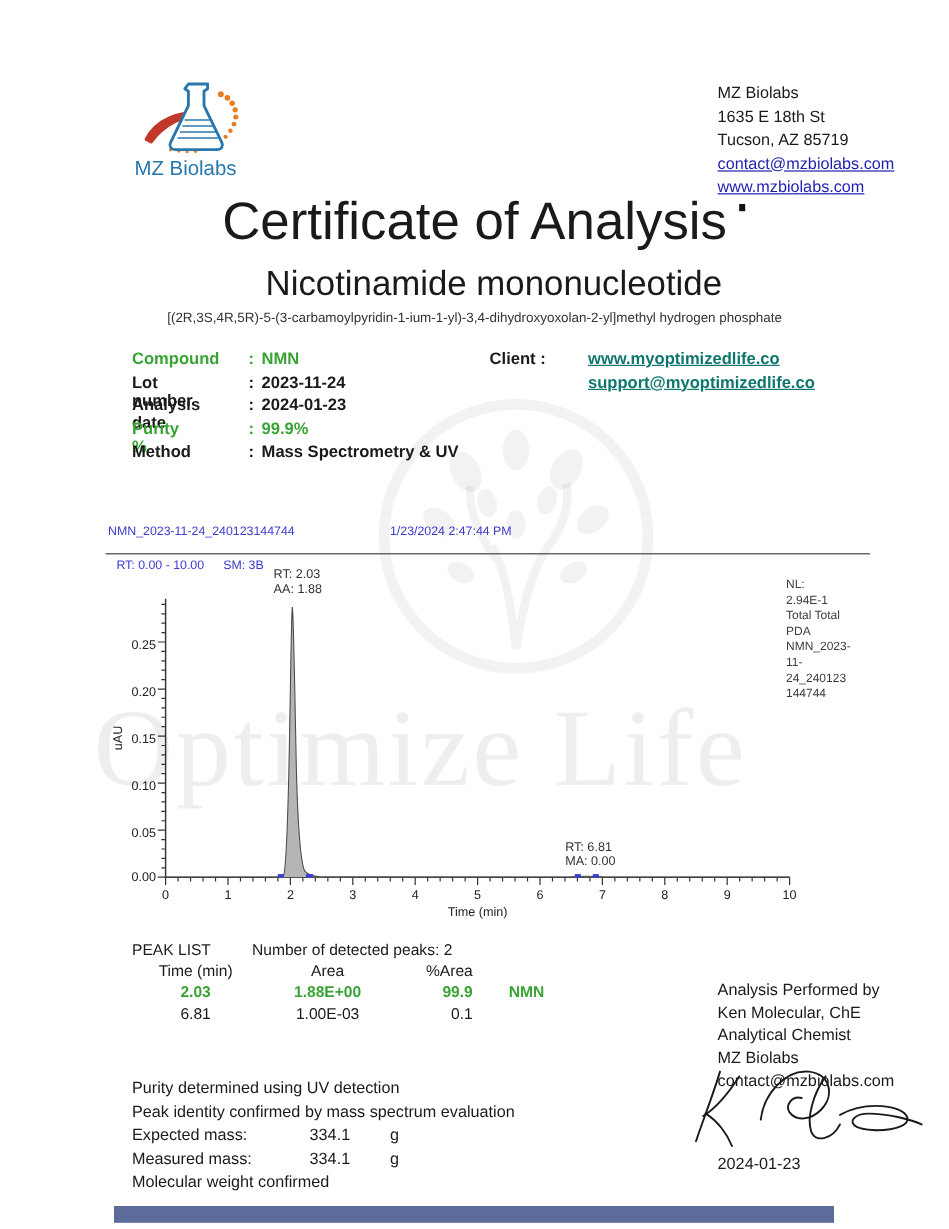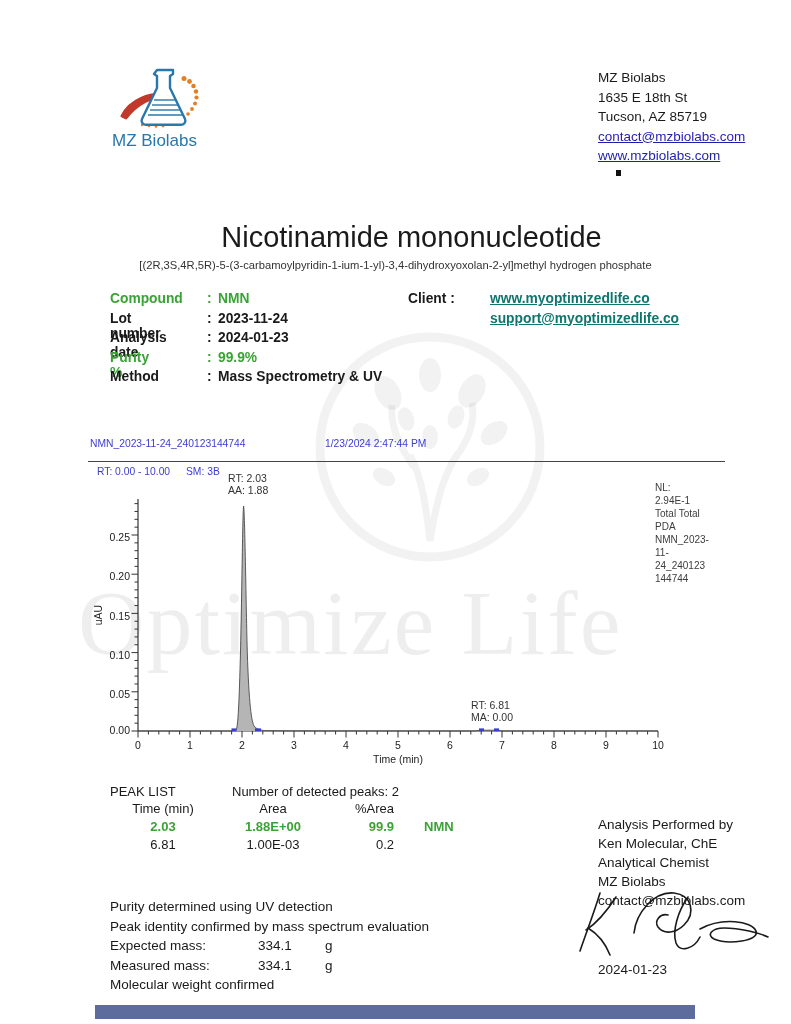--- a/index.html
+++ b/index.html
@@ -91,20 +91,21 @@
 
   <div class="abs z1" style="left:598px;top:68px;">
     <span class="addr-line">MZ Biolabs</span>
     <span class="addr-line">1635 E 18th St</span>
     <span class="addr-line">Tucson, AZ 85719</span>
     <span class="addr-line link">contact@mzbiolabs.com</span>
     <span class="addr-line link">www.mzbiolabs.com</span>
   </div>
   <div class="abs z1 sq" style="left:616px;top:170px;width:5px;height:6px;"></div>
 
+  <div class="abs z1 center" style="top:160px;font-size:44px;">Certificate of Analysis</div>
   <div class="abs z1 center" style="top:221px;font-size:29px;padding-left:16px;">Nicotinamide mononucleotide</div>
   <div class="abs z1 center" style="top:259px;font-size:11.2px;color:#333;">[(2R,3S,4R,5R)-5-(3-carbamoylpyridin-1-ium-1-yl)-3,4-dihydroxyoxolan-2-yl]methyl hydrogen phosphate</div>
 
   <div class="info-row z1 green" style="left:110px;top:291px;">
     <span class="info-label">Compound</span>
     <span class="info-colon">:</span>
     <span class="info-value">NMN</span>
   </div>
   <div class="info-row z1" style="left:110px;top:310.5px;">
     <span class="info-label">Lot number</span>
@@ -270,37 +271,37 @@
     <text x="469" y="287" font-size="10.5" fill="#222" text-anchor="middle">8</text>
     <text x="521" y="287" font-size="10.5" fill="#222" text-anchor="middle">9</text>
     <text x="573" y="287" font-size="10.5" fill="#222" text-anchor="middle">10</text>
 
     <text transform="translate(17,153) rotate(-90)" font-size="10.5" fill="#222" text-anchor="middle">uAU</text>
     <text x="313" y="301" font-size="10.5" fill="#222" text-anchor="middle">Time (min)</text>
   </svg>
 
   <div class="abs z1 pl" style="left:0;top:784px;">
     <span class="abs" style="left:110px;white-space:nowrap;">PEAK LIST</span>
-    <span class="abs" style="left:232px;white-space:nowrap;">Number of detected peaks: 2</span>
+    <span class="abs" style="left:210px;white-space:nowrap;">Number of detected peaks: 2</span>
   </div>
   <div class="abs z1 pl" style="left:0;top:801px;">
     <span class="pl-c1">Time (min)</span>
     <span class="pl-c2">Area</span>
     <span class="pl-c3">%Area</span>
   </div>
   <div class="abs z1 pl b green" style="left:0;top:819px;">
     <span class="pl-c1">2.03</span>
     <span class="pl-c2">1.88E+00</span>
     <span class="pl-c3">99.9</span>
     <span class="pl-c4">NMN</span>
   </div>
   <div class="abs z1 pl" style="left:0;top:837px;">
     <span class="pl-c1">6.81</span>
     <span class="pl-c2">1.00E-03</span>
-    <span class="pl-c3">0.2</span>
+    <span class="pl-c3">0.1</span>
     <span class="pl-c4"></span>
   </div>
 
   <div class="abs z1" style="left:598px;top:815px;">
     <span class="an-line">Analysis Performed by</span>
     <span class="an-line">Ken Molecular, ChE</span>
     <span class="an-line">Analytical Chemist</span>
     <span class="an-line">MZ Biolabs</span>
     <span class="an-line">contact@mzbiolabs.com</span>
   </div>

